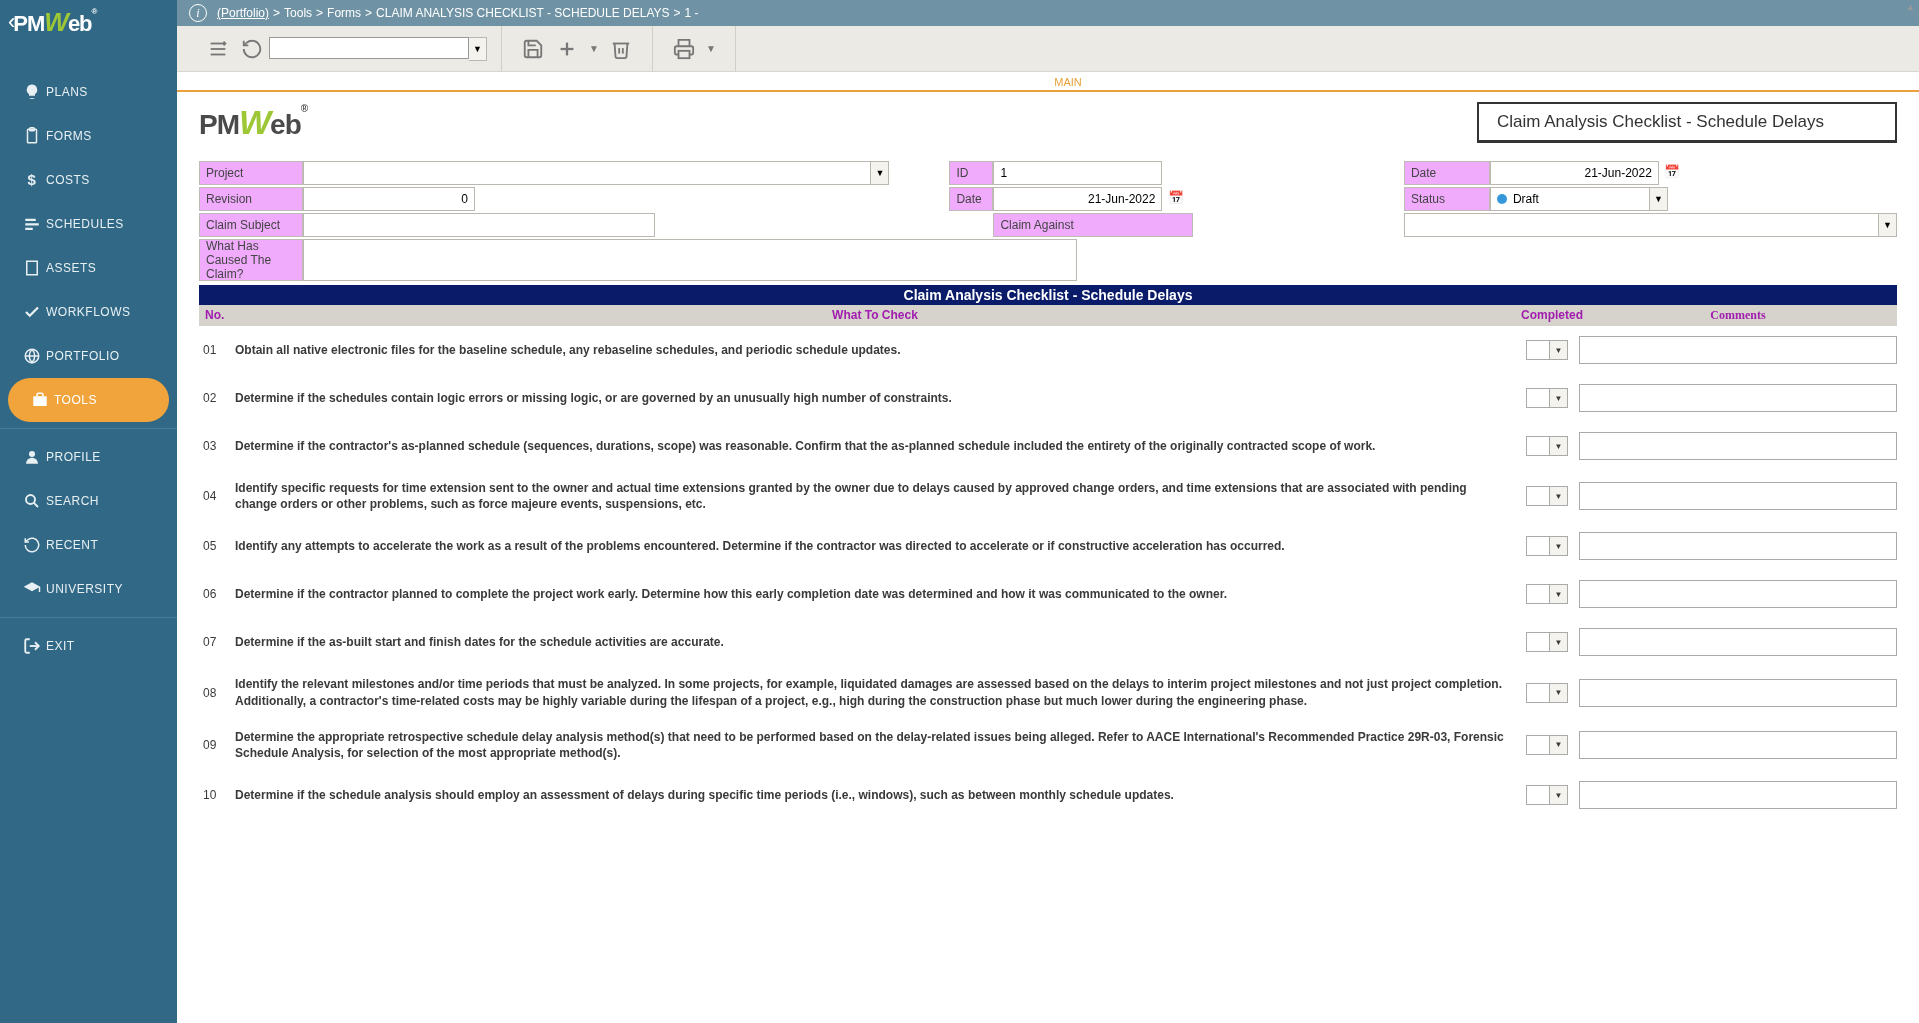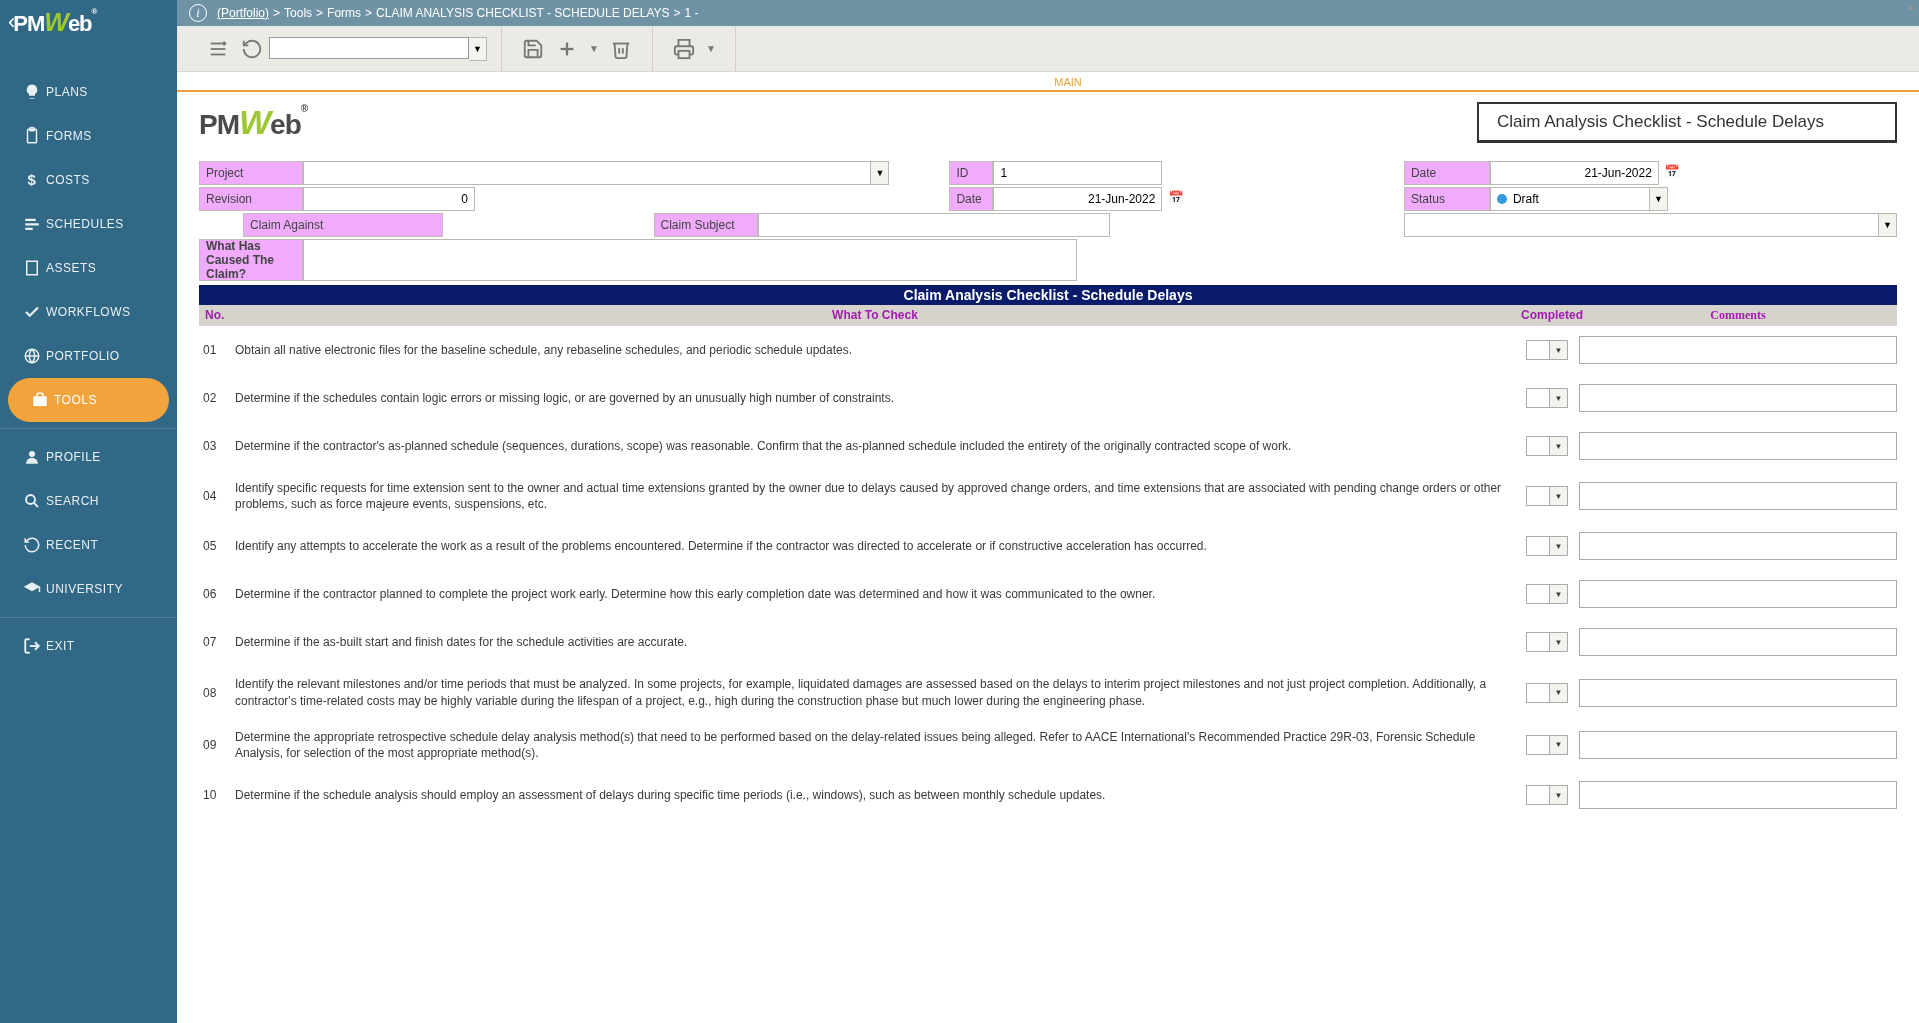--- a/index.html
+++ b/index.html
@@ -54,35 +54,35 @@
 .field-input.med { flex: 0 0 150px; text-align: right; padding-right: 6px; }
 .dd-btn { width: 18px; height: 24px; border: 1px solid #bab8b1; border-left: none; background: #f5f3ee; display: flex; align-items: center; justify-content: center; font-size: 9px; cursor: pointer; }
 .cal-icon { width: 20px; height: 20px; margin-left: 4px; color: #999; display: inline-flex; align-items: center; justify-content: center; }
 .status-pill { display: inline-block; width: 10px; height: 10px; border-radius: 50%; background: #3498db; margin-right: 6px; }
 .textarea-field { border: 1px solid #bab8b1; height: 42px; flex: 1; background: #fff; }
 .field-label.tall { height: 42px; }
 
 .row2 { display: flex; gap: 60px; margin-bottom: 2px; }
 .row2 > div { flex: 1; display: flex; }
 .row3 { display: flex; margin-bottom: 2px; }
-.row3 .field-label { width: 104px; font-weight: bold; }
+.row3 .field-label { width: 104px; }
 .row3 .textarea-field { max-width: 774px; }
 
 
 .checklist-title { background: #0a1b6a; color: #fff; text-align: center; font-size: 14px; font-weight: 700; padding: 2px 0; margin-top: 4px; }
 .checklist-head { display: flex; background: #d5d3cc; font-size: 12px; font-weight: 700; color: #a21caf; }
 .ch-col { padding: 3px 6px; }
 .ch-no { width: 36px; }
 .ch-what { flex: 1; text-align: center; }
 .ch-comp { width: 64px; text-align: center; }
 .ch-comm { width: 318px; text-align: center; font-family: Liberation Serif, serif; }
 
 .checklist-row { display: flex; align-items: center; padding: 10px 0; font-size: 12px; color: #3a3a3a; }
 .cr-no { width: 36px; padding-left: 4px; }
-.cr-what { flex: 1; padding-right: 10px; line-height: 1.35; }
+.cr-what { flex: 1; padding-right: 10px; line-height: 1.35; font-weight: bold; }
 .cr-comp { width: 64px; display: flex; align-items: center; justify-content: center; }
 .cr-comp-box { display: flex; }
 .cr-comp-box .sq { width: 24px; height: 20px; border: 1px solid #aaa; background: #fff; }
 .cr-comp-box .ar { width: 18px; height: 20px; border: 1px solid #aaa; border-left: none; background: #f5f3ee; display: flex; align-items: center; justify-content: center; font-size: 8px; }
 .cr-comm { width: 318px; }
 .cr-comm-box { border: 1px solid #aaa; height: 28px; background: #fff; width: 100%; }
 
 .scroll-arrow { position: fixed; right: 4px; top: 2px; font-size: 9px; color: #999; }
 </style>
 </head>
@@ -326,26 +326,26 @@
           <span class="field-label" style="width:86px;">Status</span>
           <div class="field-input" style="display:flex; align-items:center; flex:0 0 160px;">
             <span class="status-pill"></span>
             <span>Draft</span>
           </div>
           <span class="dd-btn">▼</span>
         </div>
       </div>
 
       <div class="row2">
-        <div style="flex:0.8;">
-          <span class="field-label" style="width:200px; margin-left:44px;">Claim Against</span>
-        </div>
         <div style="flex:1.4;">
           <span class="field-label">Claim Subject</span>
           <input class="field-input" style="max-width: 352px;">
+        </div>
+        <div style="flex:0.8;">
+          <span class="field-label" style="width:200px; margin-left:44px;">Claim Against</span>
         </div>
         <div style="flex:1;">
           <input class="field-input" style="">
           <span class="dd-btn">▼</span>
         </div>
       </div>
 
       <div class="row3">
         <span class="field-label tall">What Has Caused The Claim?</span>
         <div class="textarea-field"></div>

